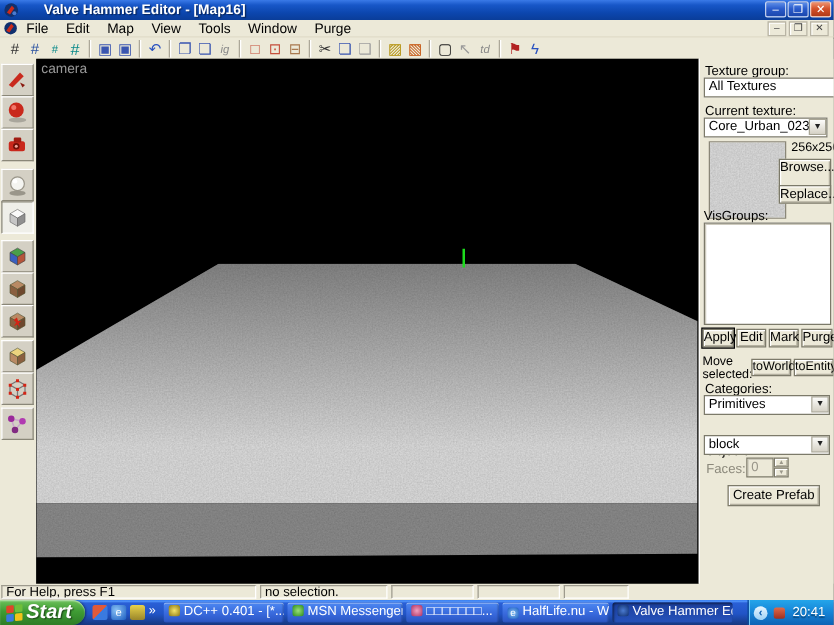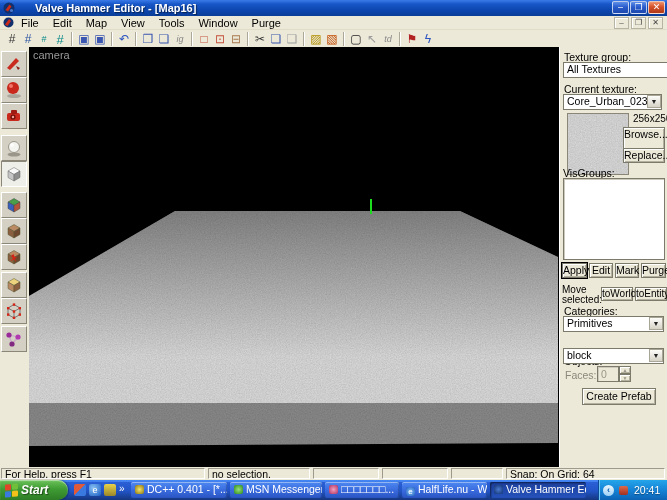--- a/index.html
+++ b/index.html
@@ -70,21 +70,21 @@
   .sp { border:1px solid; border-color:#9d9a8d #fff #fff #9d9a8d; height:11px; line-height:10px;
     padding-left:3px; overflow:hidden; white-space:nowrap; }
 
   
   #taskbar { position:absolute; left:0; top:480px; width:667px; height:20px;
     background:linear-gradient(180deg,#3a81f3 0%,#4a8cf5 6%,#2a5fd6 12%,#2154c6 55%,#16377f 100%); }
   #startbtn { position:absolute; left:0; top:0; width:68px; height:20px;
     background:linear-gradient(180deg,#6cc25a 0%,#3f9c34 45%,#2e7d26 100%);
     border-radius:0 10px 10px 0; box-shadow:inset 0 1px 1px rgba(255,255,255,.5), 1px 0 2px rgba(0,0,0,.4);
     display:flex; align-items:center; padding-left:5px; gap:3px; }
-  #startbtn .stxt { color:#fff; font-size:12px; font-weight:bold; font-style:italic;
+  #startbtn .stxt { color:#fff; font-size:16px; font-weight:bold; font-style:italic;
     text-shadow:1px 1px 1px rgba(0,0,0,.5); }
   .flag { width:13px; height:13px; display:grid; grid-template-columns:6px 6px; grid-template-rows:6px 6px;
     gap:1px; transform:skewY(-6deg); }
   .flag i { border-radius:1px; }
   .ql { position:absolute; top:4px; width:12px; height:12px; border-radius:2px; }
   .qmore { position:absolute; top:3px; color:#fff; font-size:10px; }
   .task { position:absolute; top:2px; height:16px; border-radius:2px; color:#fff; font-size:10.5px;
     line-height:15px; padding-left:4px; white-space:nowrap; overflow:hidden;
     background:linear-gradient(180deg,#4d88f2,#3767da 60%,#2a55c2);
     box-shadow:inset 0 1px 0 rgba(255,255,255,.4), inset -1px 0 1px rgba(0,0,0,.2); }
@@ -367,21 +367,20 @@
       <div class="b3" style="left:22px;top:341px;width:74px;height:17px;line-height:15px">Create Prefab</div>
     </div>
   </div>
 
   <div id="statusbar">
     <div class="sp" style="width:204px">For Help, press F1</div>
     <div class="sp" style="width:102px">no selection.</div>
     <div class="sp" style="width:66px"></div>
     <div class="sp" style="width:66px"></div>
     <div class="sp" style="width:52px"></div>
-    <div class="sp" style="flex:1">Snap: On Grid: 64</div>
   </div>
 
   <div id="taskbar">
     <div id="startbtn">
       <span class="flag">
         <i style="background:#e0452a"></i>
           <i style="background:#6fbf3a"></i>
           <i style="background:#3a7ae0"></i>
           <i style="background:#f2c21a"></i>
       </span>

